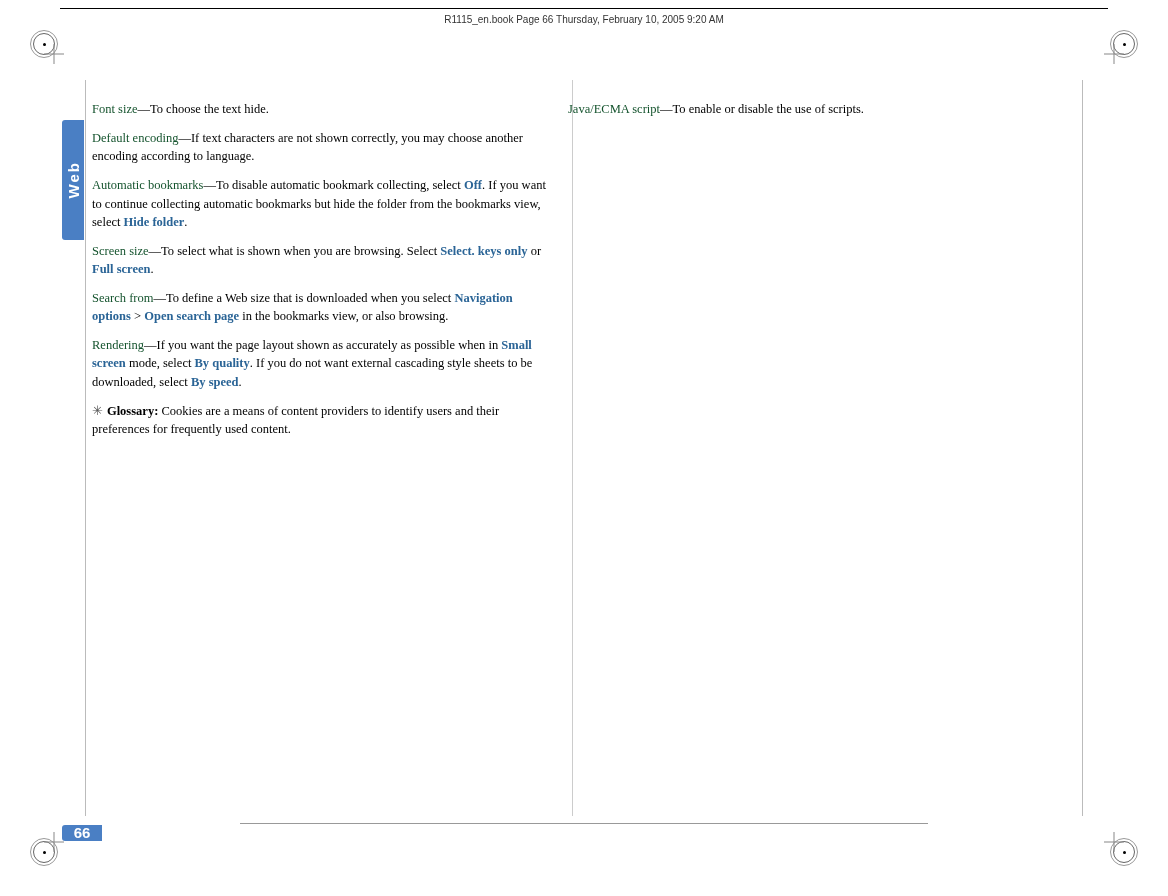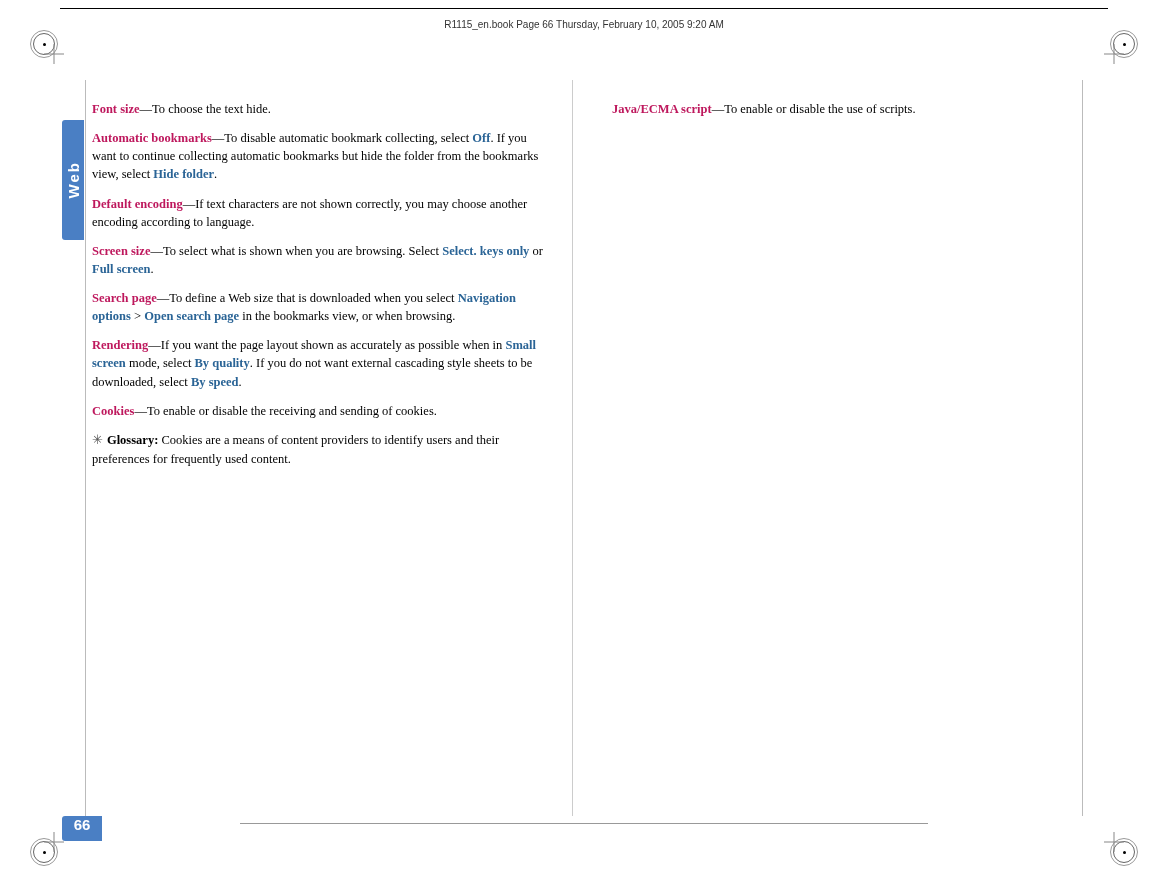--- a/index.html
+++ b/index.html
@@ -25,21 +25,21 @@
 
     
     .top-header {
       position: absolute;
       top: 8px;
       left: 60px;
       right: 60px;
       height: 22px;
       border-top: 1px solid #000;
       display: flex;
-      align-items: flex-end;
+      align-items: center;
       justify-content: center;
     }
 
     .header-text {
       font-size: 10px;
       font-family: Arial, Helvetica, sans-serif;
       color: #333;
       white-space: nowrap;
     }
 
@@ -135,24 +135,24 @@
       transform: rotate(180deg);
       letter-spacing: 2px;
     }
 
     
     .page-number-box {
       position: absolute;
       bottom: 55px;
       left: 62px;
       width: 40px;
-      height: 25px;
+      height: 16px;
       background: #4a7fc4;
       display: flex;
-      align-items: flex-start;
+      align-items: flex-end;
       justify-content: center;
       border-radius: 3px 0 0 3px;
     }
 
     .page-number-text {
       color: #ffffff;
       font-size: 15px;
       font-weight: bold;
       font-family: Arial, Helvetica, sans-serif;
     }
@@ -172,35 +172,35 @@
       position: absolute;
       left: 92px;
       top: 100px;
       width: 460px;
       line-height: 1.5;
     }
 
     
     .right-column {
       position: absolute;
-      left: 612px;
+      left: 568px;
       top: 100px;
       width: 500px;
       line-height: 1.5;
     }
 
     .entry {
       margin-bottom: 11px;
       font-size: 12.5px;
       line-height: 1.45;
     }
 
     .entry-term {
-      color: #be185d;
-      font-weight: bold;
+      color: #14532d;
+      font-weight: normal;
     }
 
     .entry-inline-link {
       color: #2a6496;
       font-weight: bold;
     }
 
     .glossary-box {
       margin-top: 10px;
       font-size: 12.5px;
@@ -277,43 +277,40 @@
     <span class="page-number-text">66</span>
   </div>
 
   <div class="left-column">
 
     <div class="entry">
       <span class="entry-term">Font size</span><span>—To choose the text hide.</span>
     </div>
 
     <div class="entry">
+      <span class="entry-term">Default encoding</span><span>—If text characters are not shown correctly, you may choose another encoding according to language.</span>
+    </div>
+
+    <div class="entry">
       <span class="entry-term">Automatic bookmarks</span><span>—To disable automatic bookmark collecting, select </span><span class="entry-inline-link">Off</span><span>. If you want to continue collecting automatic bookmarks but hide the folder from the bookmarks view, select </span><span class="entry-inline-link">Hide folder</span><span>.</span>
     </div>
 
     <div class="entry">
-      <span class="entry-term">Default encoding</span><span>—If text characters are not shown correctly, you may choose another encoding according to language.</span>
-    </div>
-
-    <div class="entry">
       <span class="entry-term">Screen size</span><span>—To select what is shown when you are browsing. Select </span><span class="entry-inline-link">Select. keys only</span><span> or </span><span class="entry-inline-link">Full screen</span><span>.</span>
     </div>
 
     <div class="entry">
-      <span class="entry-term">Search page</span><span>—To define a Web size that is downloaded when you select </span><span class="entry-inline-link">Navigation options</span><span> &gt; </span><span class="entry-inline-link">Open search page</span><span> in the bookmarks view, or when browsing.</span>
+      <span class="entry-term">Search from</span><span>—To define a Web size that is downloaded when you select </span><span class="entry-inline-link">Navigation options</span><span> &gt; </span><span class="entry-inline-link">Open search page</span><span> in the bookmarks view, or also browsing.</span>
     </div>
 
 
     <div class="entry">
       <span class="entry-term">Rendering</span><span>—If you want the page layout shown as accurately as possible when in </span><span class="entry-inline-link">Small screen</span><span> mode, select </span><span class="entry-inline-link">By quality</span><span>. If you do not want external cascading style sheets to be downloaded, select </span><span class="entry-inline-link">By speed</span><span>.</span>
     </div>
 
-    <div class="entry">
-      <span class="entry-term">Cookies</span><span>—To enable or disable the receiving and sending of cookies.</span>
-    </div>
 
     <div class="glossary-box">
       <span class="glossary-icon">✳</span><strong>Glossary:</strong><span> Cookies are a means of content providers to identify users and their preferences for frequently used content.</span>
     </div>
 
   </div>
 
   <div class="right-column">
 
     <div class="entry">

